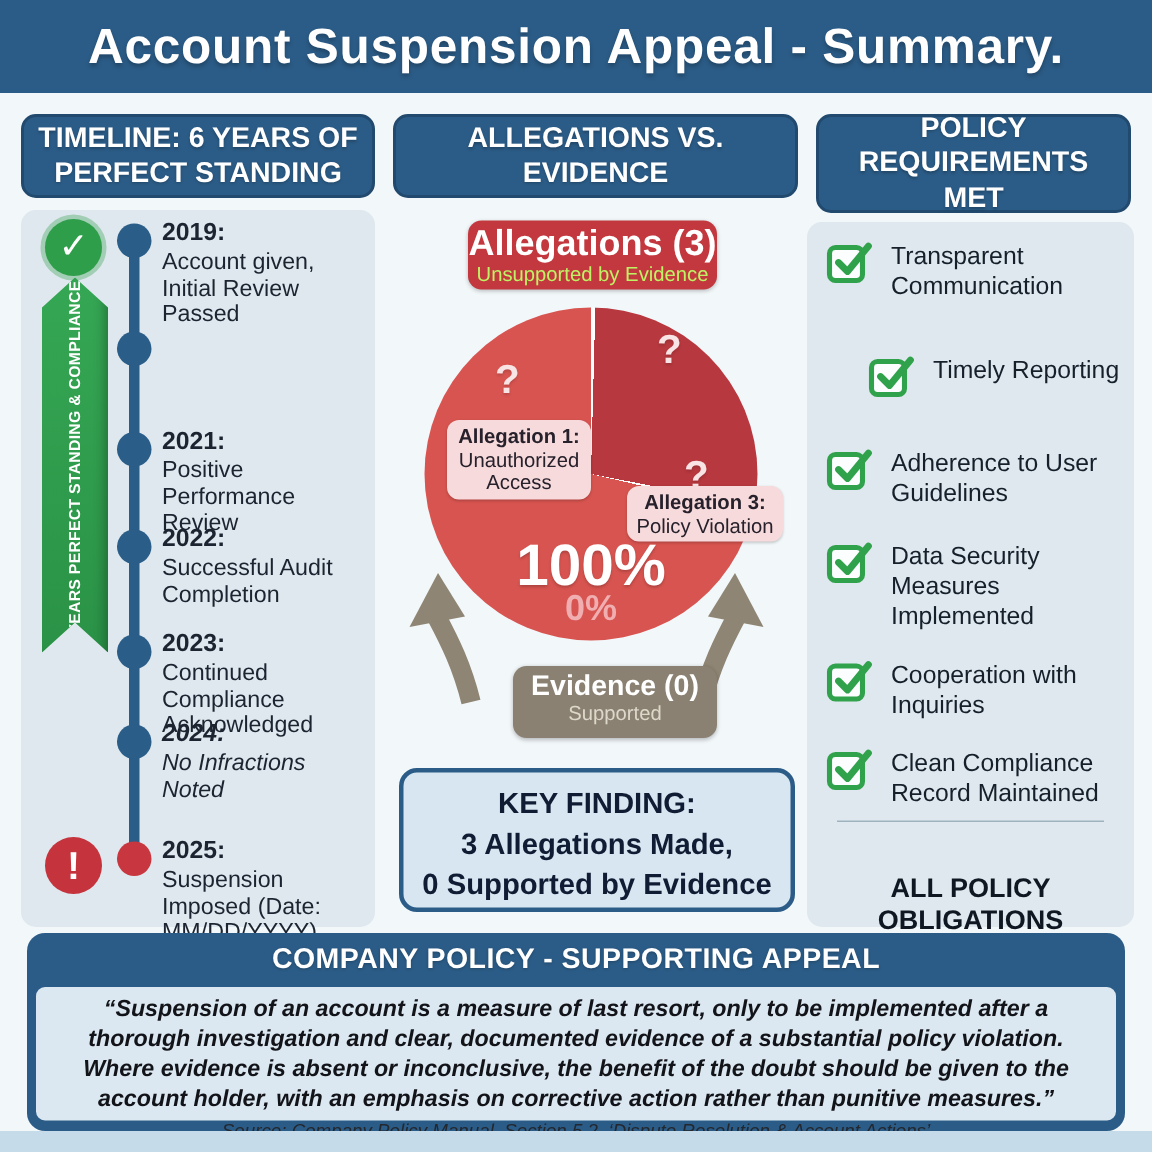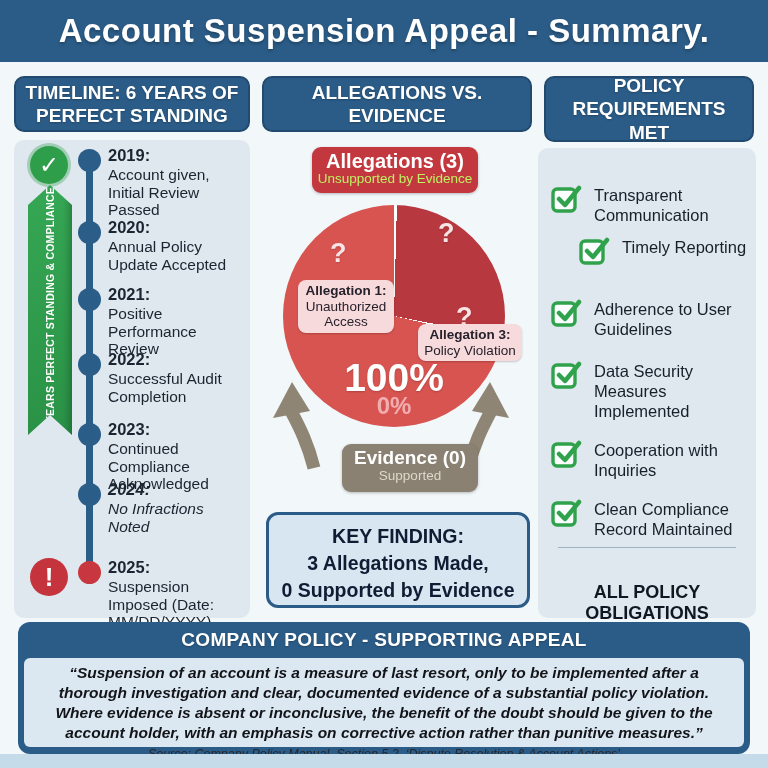--- a/index.html
+++ b/index.html
@@ -47,21 +47,21 @@
   .tl-icon.alert{display:flex;background:#c5333c;}
   .tl-icon.alert::after{content:"!";font-size:26px;line-height:1;}
   .tl-text{margin-left:94px;width:136px;color:#1b2430;}
   .tl-year{font-weight:bold;font-size:16.5px;}
   .tl-desc{font-size:15.5px;line-height:1.14;margin-top:1px;}
 
   
   .alleg-box{position:absolute;left:312px;top:147px;width:166px;height:46px;background:#c2383e;
              border-radius:9px;text-align:center;color:#fff;padding-top:3px;box-sizing:border-box;
              box-shadow:0 1px 3px rgba(0,0,0,.25);}
-  .alleg-box .t1{font-weight:bold;font-size:20px;line-height:1.1;}
+  .alleg-box .t1{font-weight:bold;font-size:24px;line-height:1.1;}
   .alleg-box .t2{font-size:13.5px;color:#bef264;line-height:1.1;}
   .pie{position:absolute;left:283px;top:205px;width:222px;height:222px;border-radius:50%;}
   .chip{position:absolute;background:#f7dadb;border-radius:8px;text-align:center;color:#27212c;
         padding:3px 6px;box-shadow:0 1px 2px rgba(0,0,0,.2);}
   .chip .c1{font-weight:bold;font-size:13.5px;line-height:1.15;}
   .chip .c2{font-size:13.5px;line-height:1.15;}
   .chip1{left:298px;top:280px;width:84px;}
   .chip2{left:392px;top:248px;width:92px;}
   .chip3{left:418px;top:324px;width:92px;}
   .qmark{position:absolute;font-weight:bold;font-size:27px;color:#f8e3e5;text-shadow:0 1px 2px rgba(0,0,0,.15);}
@@ -133,24 +133,20 @@
           <span class="tl-dot dot-blue"></span>
           <div class="tl-text">
             <div class="tl-year">2019:</div>
             <div class="tl-desc">Account given, Initial Review Passed</div>
           </div>
         </div>
 
         <div class="tl-row" style="top: 78px;">
 
           <span class="tl-dot dot-blue"></span>
-          <div class="tl-text">
-            <div class="tl-year">2020:</div>
-            <div class="tl-desc">Annual Policy Update Accepted</div>
-          </div>
         </div>
 
         <div class="tl-row" style="top: 145px;">
 
           <span class="tl-dot dot-blue"></span>
           <div class="tl-text">
             <div class="tl-year">2021:</div>
             <div class="tl-desc">Positive Performance Review</div>
           </div>
         </div>
@@ -232,21 +228,21 @@
 
   <div class="key-finding">
     <div>KEY FINDING:</div>
     <div>3 Allegations Made,</div>
     <div>0 Supported by Evidence</div>
   </div>
 
   <div class="panel right-panel">
     <div>
 
-        <div class="pol-item" style="top: 10px; margin-top: 24px;">
+        <div class="pol-item" style="top: 10px;">
           <svg class="pol-check" width="32" height="32" viewBox="0 0 32 32">
             <rect x="3" y="7" width="22" height="22" rx="4" fill="#fbfdfe" stroke="#31a24c" stroke-width="3.4"></rect>
             <path d="M9 17 l6 6 L29 6" stroke="#31a24c" stroke-width="4.5" fill="none" stroke-linecap="round" stroke-linejoin="round"></path>
           </svg>
           <div class="pol-label">Transparent Communication</div>
         </div>
 
         <div class="pol-item" style="top: 86px; padding-left: 28px;">
           <svg class="pol-check" width="32" height="32" viewBox="0 0 32 32">
             <rect x="3" y="7" width="22" height="22" rx="4" fill="#fbfdfe" stroke="#31a24c" stroke-width="3.4"></rect>

